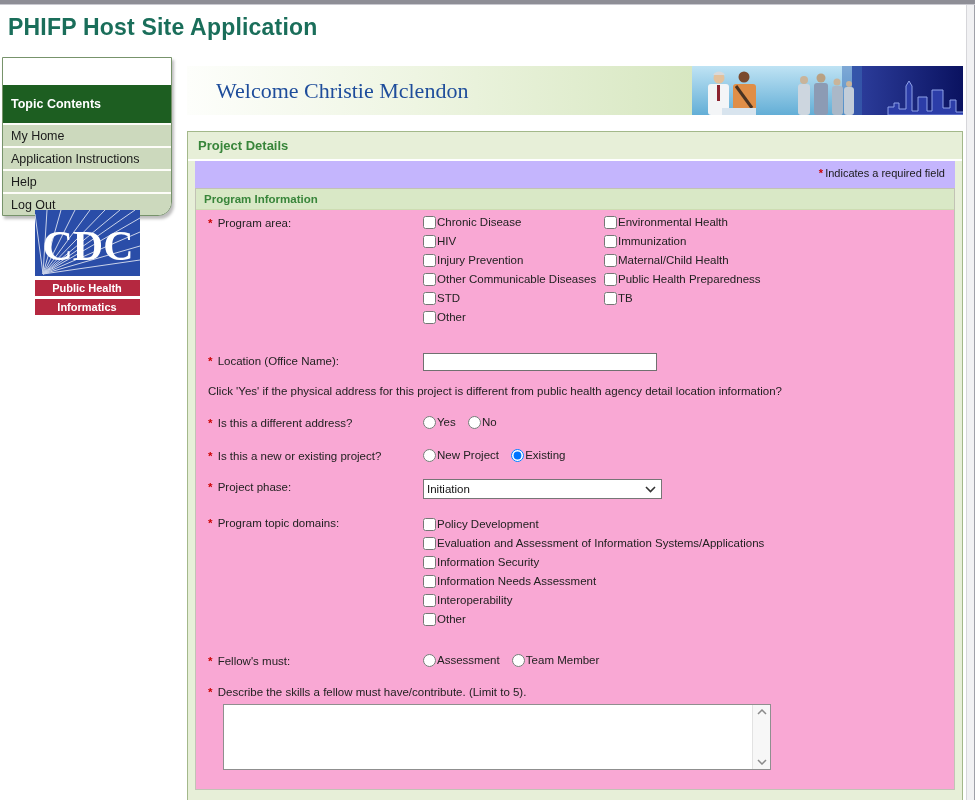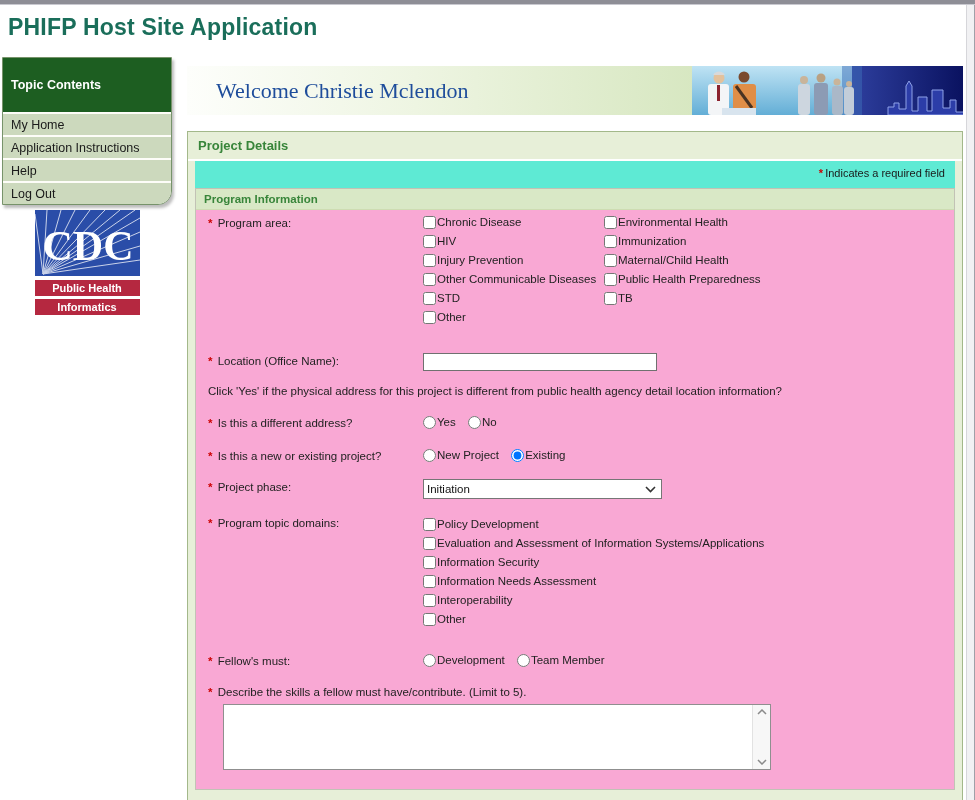--- a/index.html
+++ b/index.html
@@ -16,21 +16,21 @@
             background: #f1f1f3; border-left: 1px solid #d6d6da; border-right: 1px solid #9fa0a8; }
   .page-title { position: absolute; left: 8px; top: 14px; font-size: 23px;
             color: #1a6e5a; letter-spacing: .2px; }
 
   
   .sidebar { position: absolute; left: 2px; top: 57px; width: 170px;
              border: 1px solid #77936b; border-radius: 0 0 14px 0;
              overflow: hidden; background: #fff;
              box-shadow: 2px 3px 3px #bdbdbd; }
   .sidebar-header { background: #1d5e21; color: #ffffff; font-weight: bold;
-             font-size: 12.5px; padding: 20px 8px; }
+             font-size: 12.5px; padding: 12px 8px; margin-top: 27px; }
   .sidebar-item { background: #ccd9bd; color: #1a1a1a; font-size: 12.5px;
              padding: 4px 8px 3px; border-top: 2px solid #fdfdf8; cursor: pointer; }
   .sidebar-item:first-of-type { border-top: 2px solid #fdfdf8; }
 
   
   .cdc-logo { position: absolute; left: 35px; top: 210px; width: 105px; height: 105px; }
 
   
   .banner { position: absolute; left: 187px; top: 66px; width: 776px; height: 49px; }
   .banner-grad { position: absolute; left: 0; top: 0; width: 508px; height: 49px;
@@ -38,21 +38,21 @@
   .banner-text { position: absolute; left: 14px; top: 0; height: 49px; display: flex; align-items: center;
              font-family: Liberation Serif, serif;
              font-size: 22px; color: #1e4d9b; margin-left: 15px; }
   .banner-photo { position: absolute; right: 0; top: 0; width: 271px; height: 49px; }
 
   
   .panel { position: absolute; left: 187px; top: 131px; width: 776px; height: 680px;
            background: #e7efd8; border: 1px solid #a3b88a; }
   .panel-header { padding: 6px 10px 6px; color: #38853a; font-weight: bold; font-size: 13px;
            border-bottom: 2px solid #ffffff; }
-  .required-band { background: #5eead4; margin: 0 7px; padding: 6px 10px 9px;
+  .required-band { background: #c4b5fd; margin: 0 7px; padding: 6px 10px 9px;
            text-align: right; font-size: 11px; color: #1a1a1a; }
   .req { color: #cc0000; font-weight: bold; padding-right: 2px; }
   .form-box { margin: 0 7px 7px; border: 1px solid #c2c2b5; background: #f9a8d4; }
   .form-box-header { background: #d9e8c6; border-bottom: 1px solid #cddcb2; padding: 4px 8px;
            color: #38853a; font-weight: bold; font-size: 11.5px; }
   .form-body { padding: 5px 12px 19px; font-size: 11.5px; color: #222; }
 
   .row { display: flex; align-items: flex-start; }
   .lbl { width: 215px; flex: none; line-height: 15px; padding-top: 1px; }
   .ctrl { flex: 1; }
@@ -329,21 +329,21 @@
       </div>
 
       <div class="row mt24">
         <div class="lbl">
           <span class="req">*</span>
           <span>Fellow's must:</span>
         </div>
         <div class="ctrl">
           <label class="rb">
               <input type="radio" name="fellowrole" style="">
-              <span>Development</span>
+              <span>Assessment</span>
             </label>
           <label class="rb">
               <input type="radio" name="fellowrole" style="">
               <span>Team Member</span>
             </label>
         </div>
       </div>
 
       <div class="skills-label">
         <span class="req">*</span>

